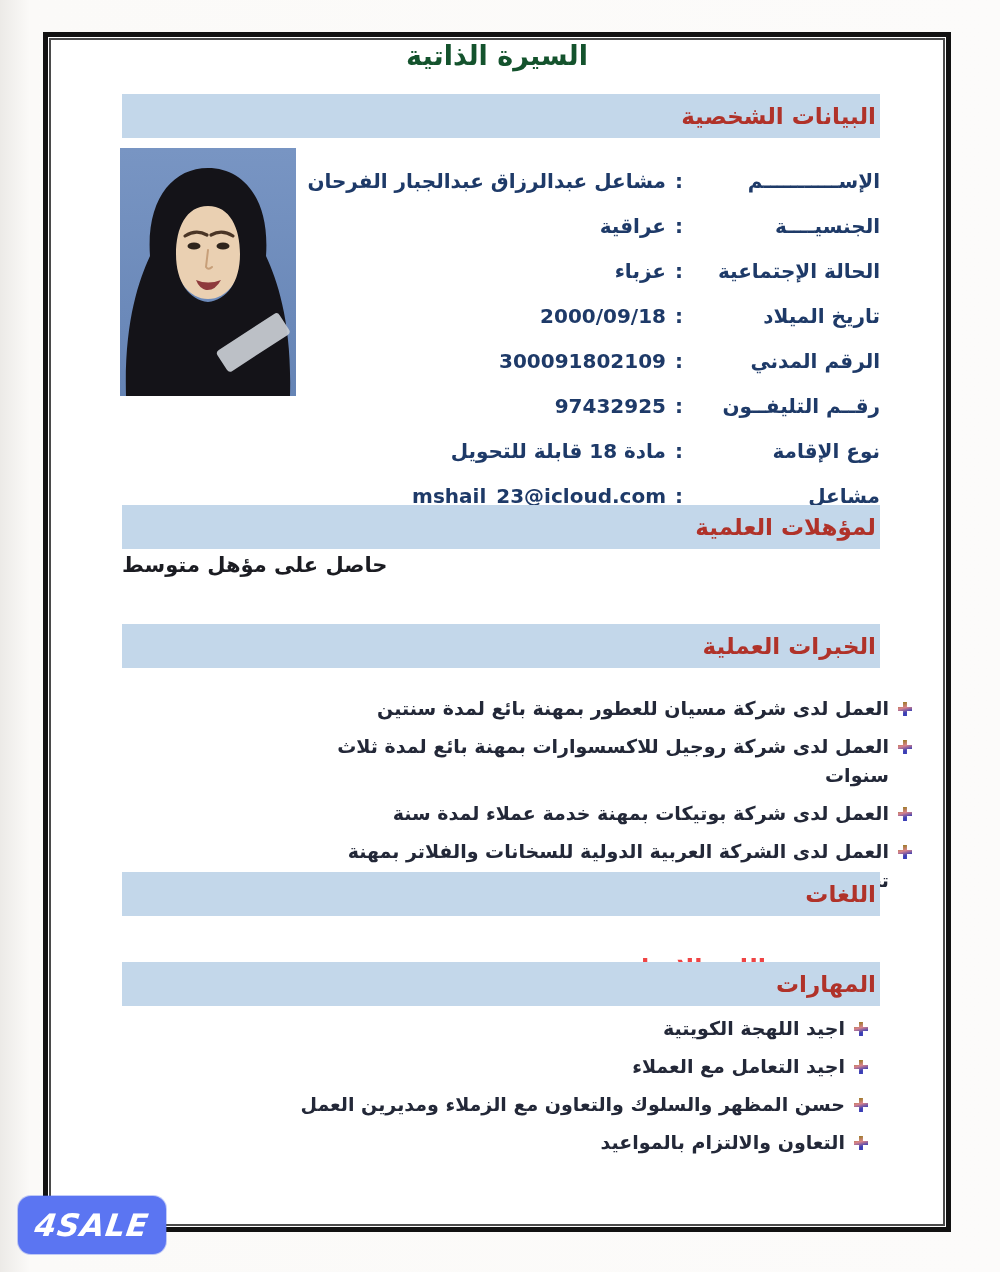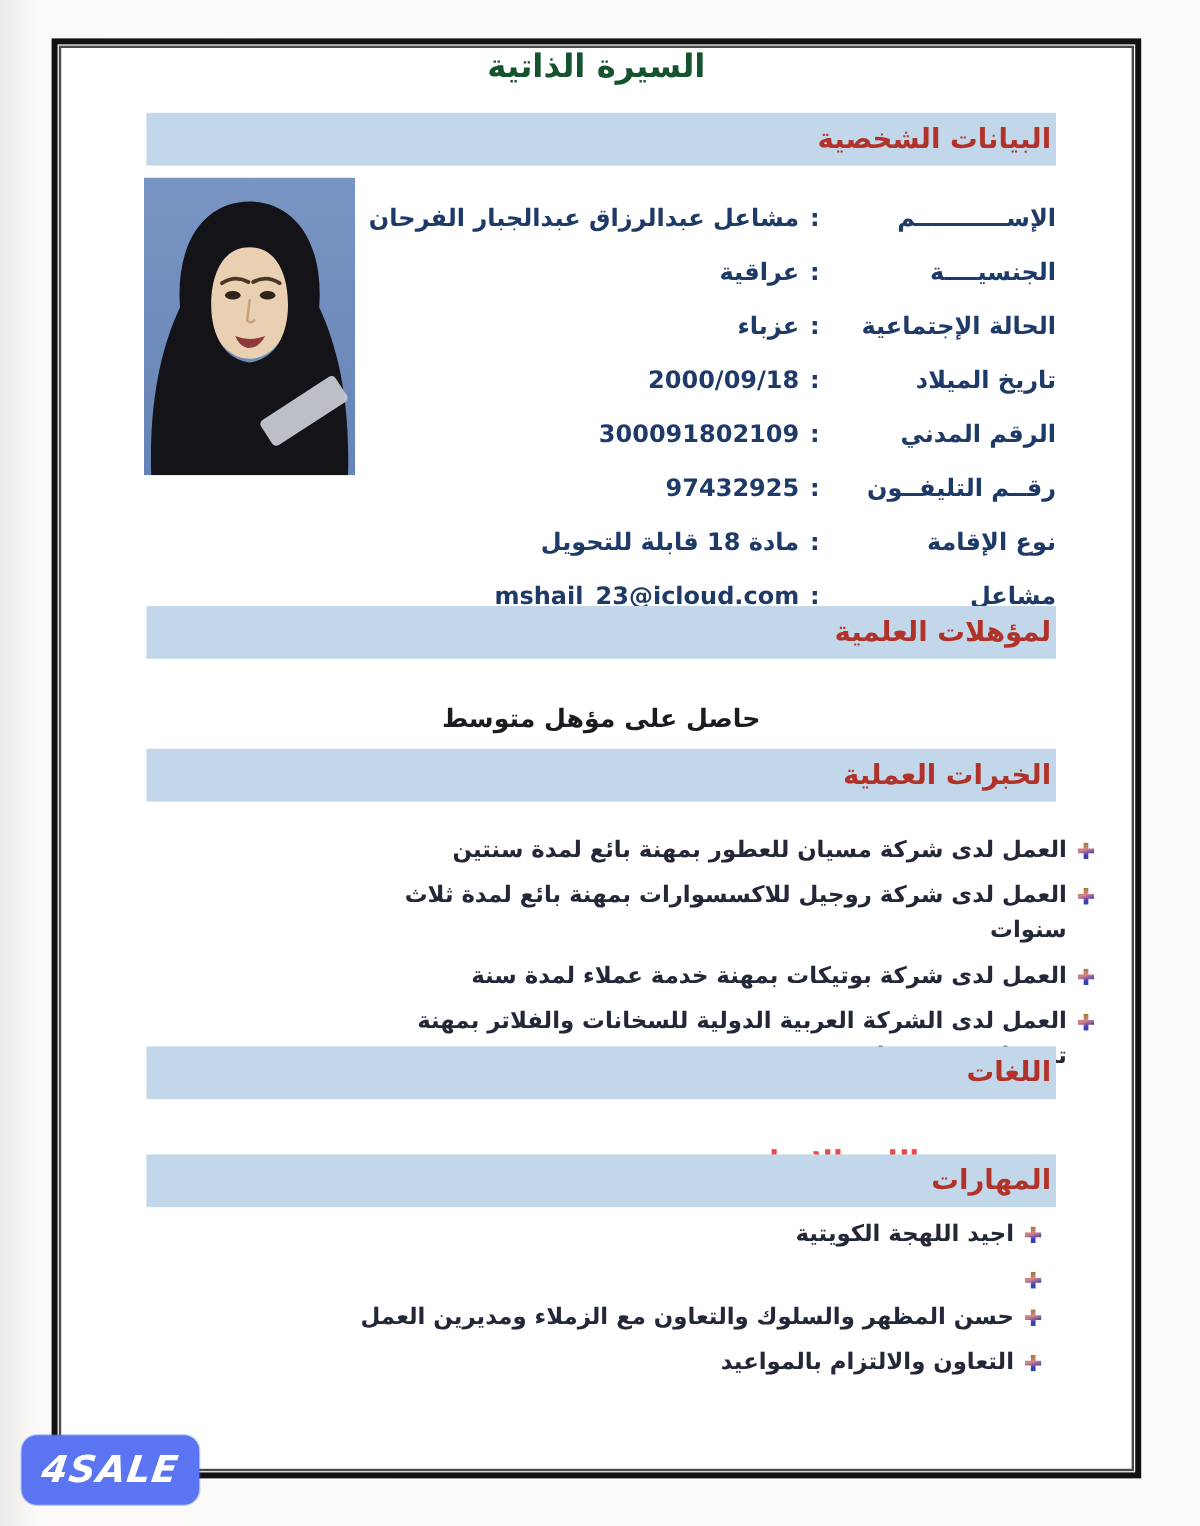--- a/index.html
+++ b/index.html
@@ -27,22 +27,22 @@
   .photo{position:absolute;left:120px;top:148px;width:176px;height:248px;}
   .photo svg{display:block;width:100%;height:100%;}
   .personal-rows{
     position:absolute;left:300px;top:158px;width:580px;direction:rtl;
   }
   .prow{display:flex;align-items:center;height:45px;gap:9px;direction:rtl;}
   .plbl{min-width:188px;font-size:20px;font-weight:700;color:#1e3a68;white-space:nowrap;}
   .psep{font-size:20px;font-weight:700;color:#1e3a68;}
   .pval{font-size:20px;font-weight:700;color:#1e3a68;white-space:nowrap;}
   .qual-line{
-    position:absolute;left:122px;top:587px;width:758px;direction:rtl;
-    text-align:center;font-size:21px;font-weight:800;color:#1b1c22;
+    position:absolute;left:122px;top:553px;width:758px;direction:rtl;
+    text-align:left;font-size:21px;font-weight:800;color:#1b1c22;
   }
   .list{position:absolute;direction:rtl;}
   .list-exp{left:280px;top:694px;width:632px;}
   .list-skill{left:280px;top:1014px;width:588px;}
   .li{display:flex;direction:rtl;align-items:flex-start;gap:9px;margin-bottom:9px;}
   .li .txt{font-size:19px;font-weight:700;color:#232838;line-height:29px;}
   .bullet{
     flex:0 0 14px;width:14px;height:14px;margin-top:8px;
     background:linear-gradient(165deg,#9a7a22 8%,#d8838b 42%,#3a3eb5 72%);
     clip-path:polygon(36% 0,64% 0,64% 36%,100% 36%,100% 64%,64% 64%,64% 100%,36% 100%,36% 64%,0 64%,0 36%,36% 36%);
@@ -191,20 +191,21 @@
 <div class="bar" style="top:962px;">
   <span>المهارات</span>
 </div>
 <div class="list list-skill">
   <div class="li">
     <span class="bullet"></span>
     <span class="txt">اجيد اللهجة الكويتية</span>
   </div>
   <div class="li">
     <span class="bullet"></span>
+    <span class="txt">اجيد التعامل مع العملاء</span>
   </div>
   <div class="li">
     <span class="bullet"></span>
     <span class="txt">حسن المظهر والسلوك والتعاون مع الزملاء ومديرين العمل</span>
   </div>
   <div class="li">
     <span class="bullet"></span>
     <span class="txt">التعاون والالتزام بالمواعيد</span>
   </div>
 </div>

